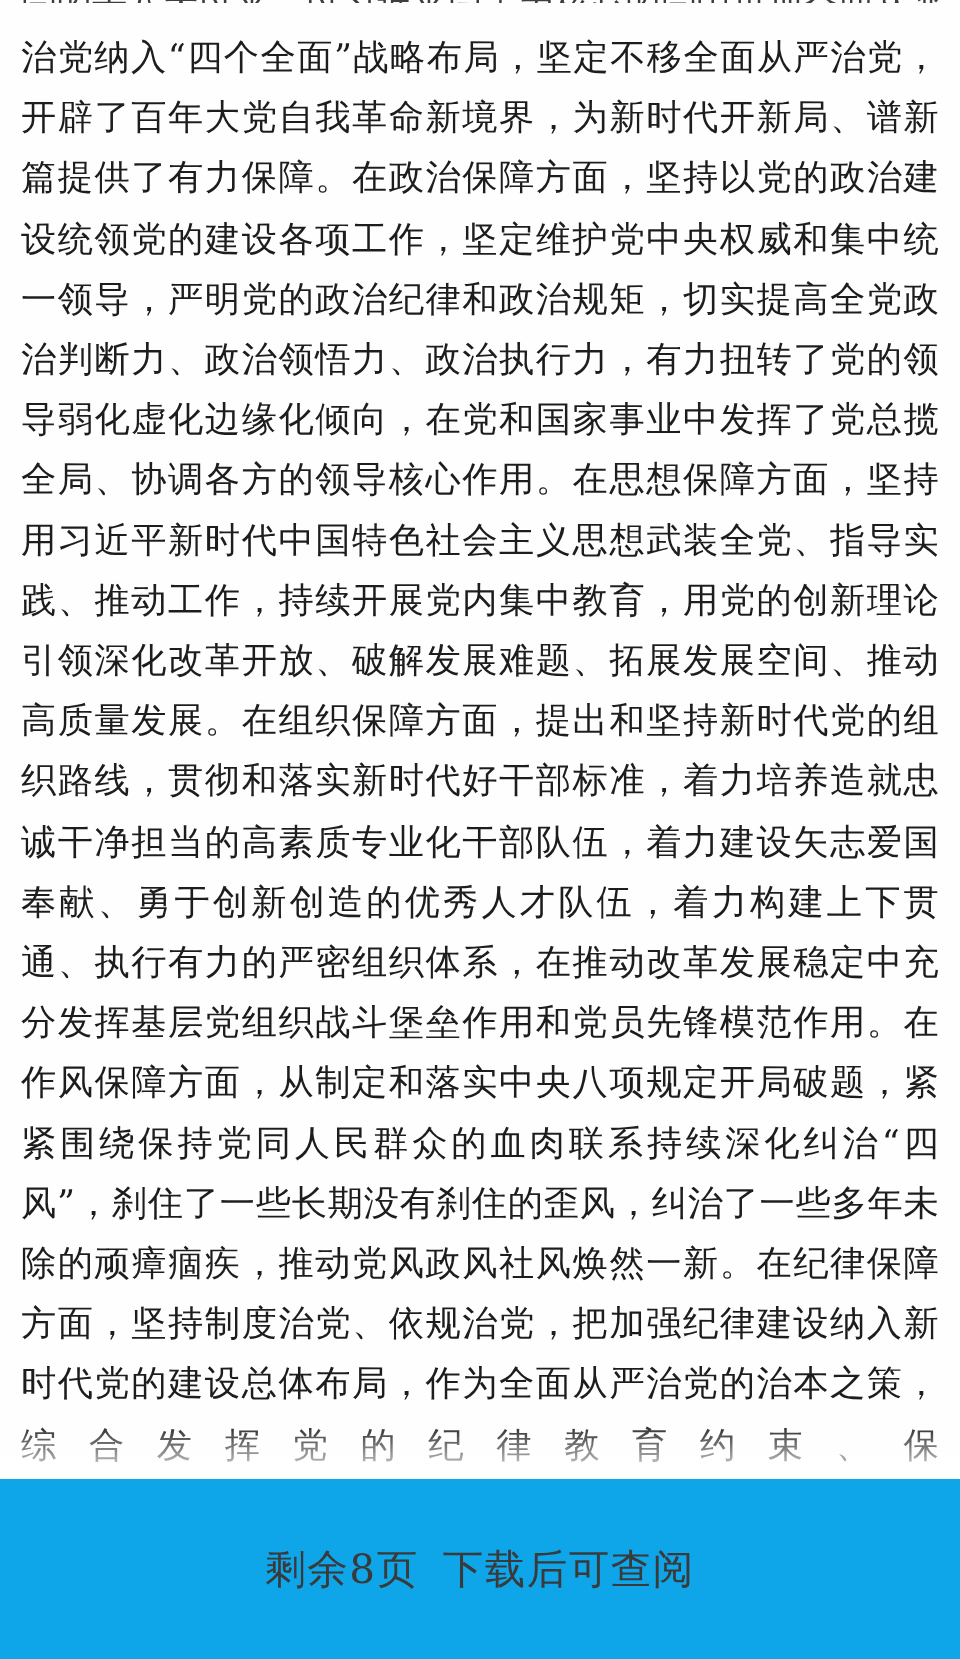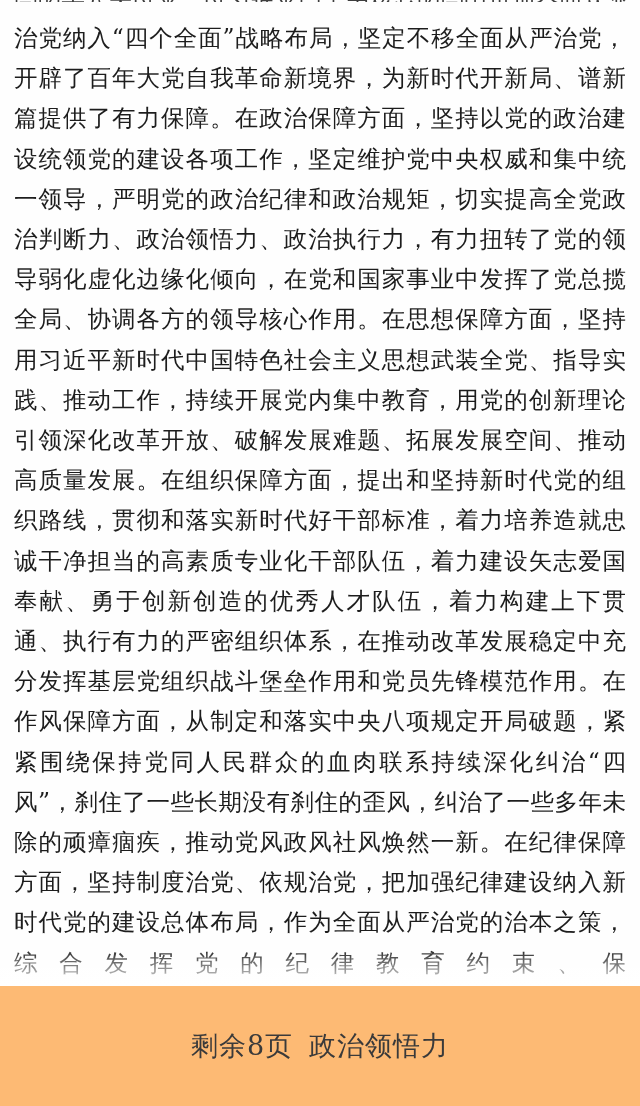--- a/index.html
+++ b/index.html
@@ -52,21 +52,21 @@
     margin: 0;
     letter-spacing: 0.1px;
     word-break: break-all;
   }
   .footer {
     position: absolute;
     left: 0;
     right: 0;
     bottom: 0;
     height: 120px;
-    background: #fdba74;
+    background: #0ea5e9;
     display: flex;
     align-items: center;
     justify-content: center;
     gap: 16px;
   }
   .footer-text {
     font-size: 27px;
     color: #3a3a3a;
     font-family: "DejaVu Serif", "Liberation Serif", serif;
     letter-spacing: 1px;
@@ -89,16 +89,16 @@
 
   <div class="doc-body">
     <div class="clipped-line">党的十八大以来，以习近平同志为核心的党中央把全面从严</div>
     <p class="para">治党纳入“四个全面”战略布局，坚定不移全面从严治党，开辟了百年大党自我革命新境界，为新时代开新局、谱新篇提供了有力保障。在政治保障方面，坚持以党的政治建设统领党的建设各项工作，坚定维护党中央权威和集中统一领导，严明党的政治纪律和政治规矩，切实提高全党政治判断力、政治领悟力、政治执行力，有力扭转了党的领导弱化虚化边缘化倾向，在党和国家事业中发挥了党总揽全局、协调各方的领导核心作用。在思想保障方面，坚持用习近平新时代中国特色社会主义思想武装全党、指导实践、推动工作，持续开展党内集中教育，用党的创新理论引领深化改革开放、破解发展难题、拓展发展空间、推动高质量发展。在组织保障方面，提出和坚持新时代党的组织路线，贯彻和落实新时代好干部标准，着力培养造就忠诚干净担当的高素质专业化干部队伍，着力建设矢志爱国奉献、勇于创新创造的优秀人才队伍，着力构建上下贯通、执行有力的严密组织体系，在推动改革发展稳定中充分发挥基层党组织战斗堡垒作用和党员先锋模范作用。在作风保障方面，从制定和落实中央八项规定开局破题，紧紧围绕保持党同人民群众的血肉联系持续深化纠治“四风”，刹住了一些长期没有刹住的歪风，纠治了一些多年未除的顽瘴痼疾，推动党风政风社风焕然一新。在纪律保障方面，坚持制度治党、依规治党，把加强纪律建设纳入新时代党的建设总体布局，作为全面从严治党的治本之策，综合发挥党的纪律教育约束、保</p>
   </div>
 
   <div class="fade"></div>
 
   <div class="footer">
     <span class="footer-text">剩余8页</span>
-    <span class="footer-text">政治领悟力</span>
+    <span class="footer-text">下载后可查阅</span>
   </div>
 
 </div>
 
 </body></html>

